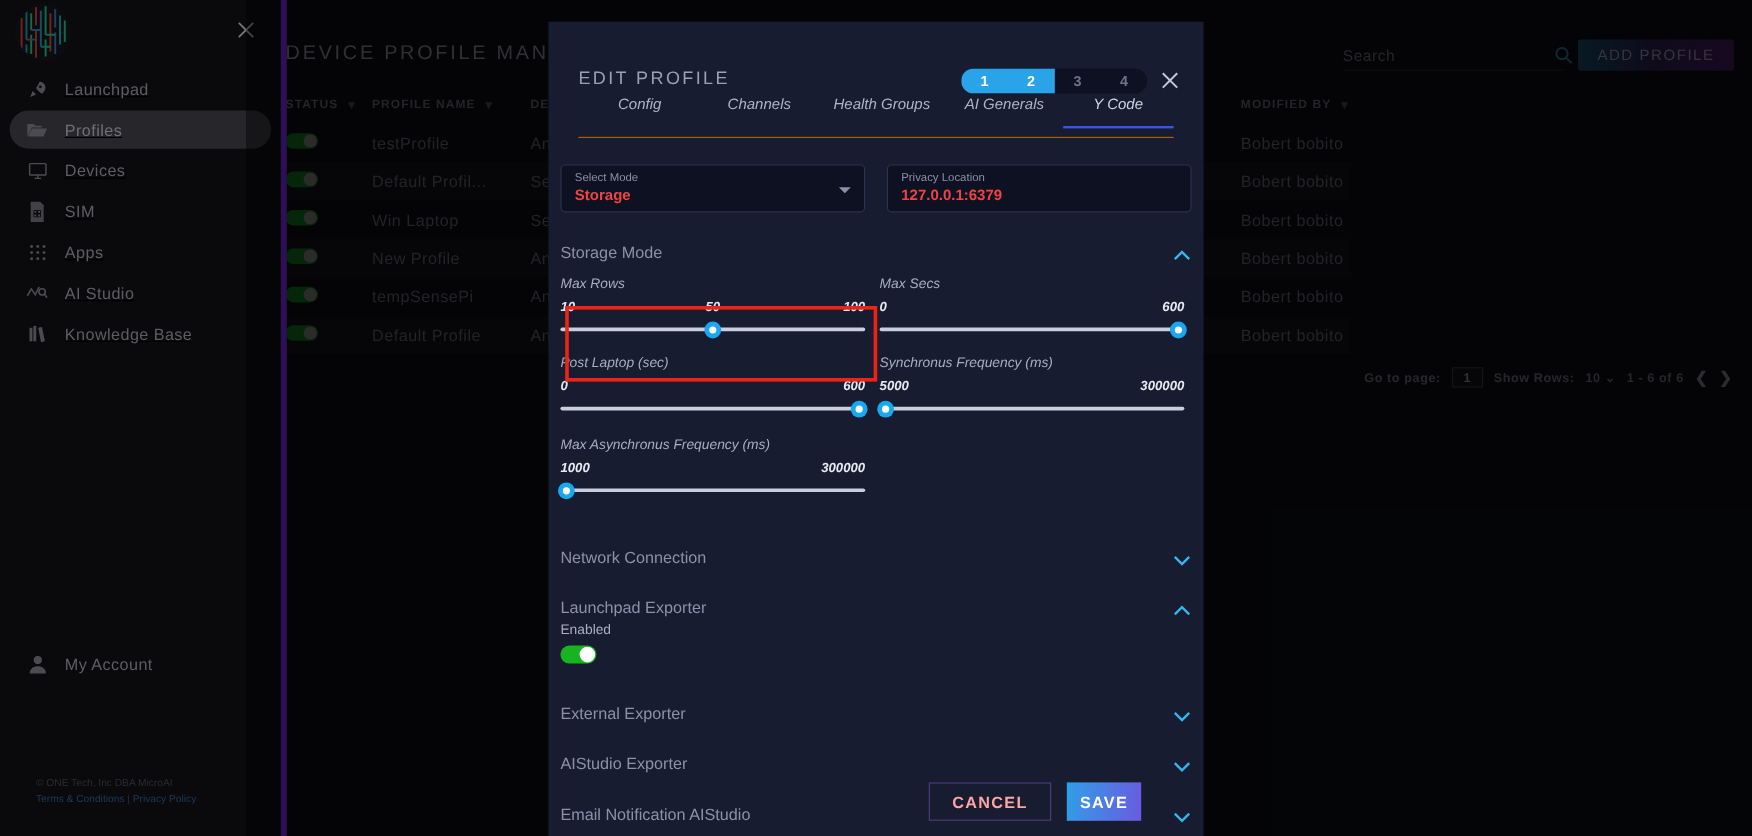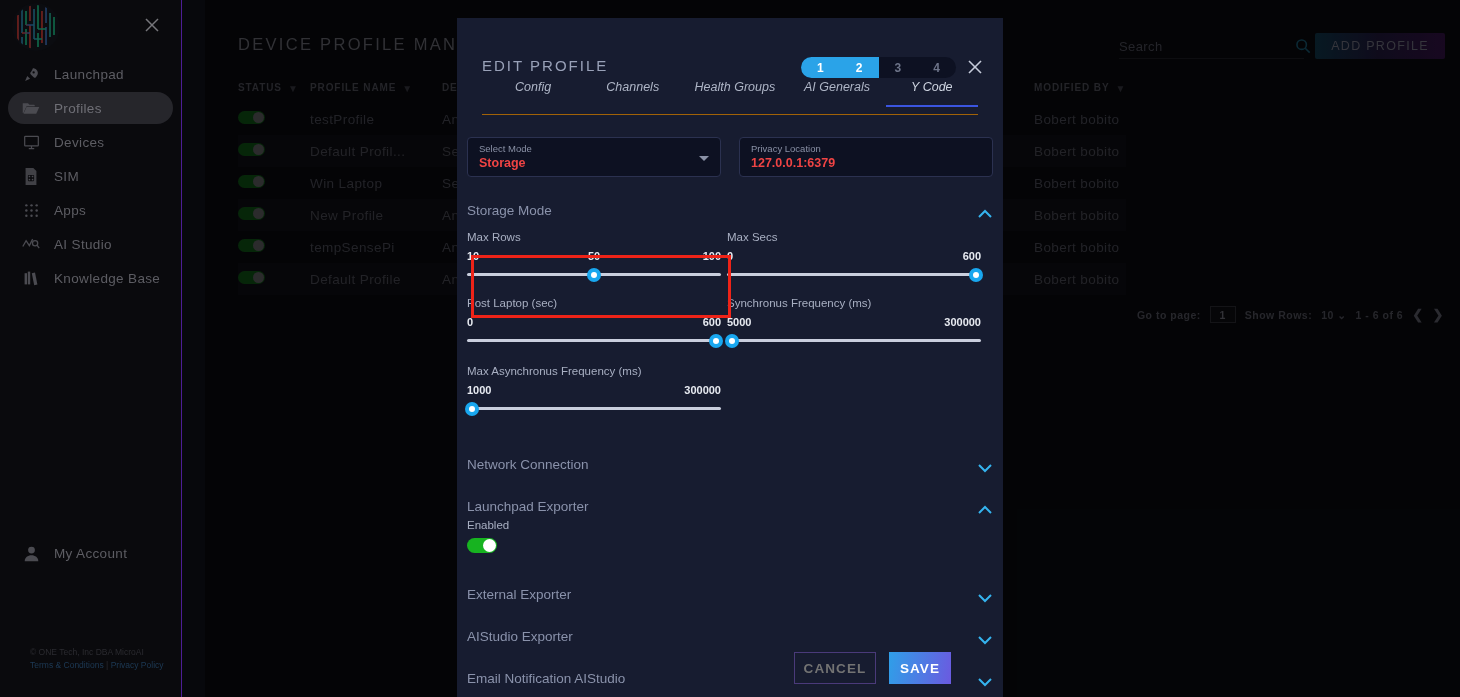--- a/index.html
+++ b/index.html
@@ -6,24 +6,25 @@
   html, body {
     width: 1460px; height: 697px;
     background: #000000;
     font-family: "Liberation Sans", sans-serif;
     overflow: hidden;
   }
   #app { position: relative; width: 1460px; height: 697px; background: #07080c; }
 
   
   .sidebar {
-    position: absolute; left: 0; top: 0; width: 182px; height: 697px;
+    position: absolute; left: 0; top: 0; width: 239px; height: 697px;
     background: #0a0a0d;
-    border-right: 1px solid #4c1d95;
+    border-right: 5px solid #4c1d95;
     z-index: 5;
+    text-decoration: underline;
   }
   .sb-logo-row { position: relative; height: 52px; }
   .sb-logo {
     position: absolute; left: 12px; top: 3px;
     width: 48px; height: 48px; border-radius: 50%;
     overflow: hidden;
     background: #0b0c10;
   }
   .sb-logo svg { display: block; }
   .sb-close {
@@ -193,21 +194,21 @@
     border-right: 5px solid transparent; border-top: 5px solid #8a91a6;
   }
 
   .acc-head {
     display: flex; align-items: center; justify-content: space-between;
     height: 34px; margin-top: 16px; cursor: pointer;
   }
   .acc-title { font-size: 13.5px; color: #8a92ab; }
   .chev { width: 16px; height: 10px; color: #35b4ef; }
 
-  .slider-grid { display: flex; flex-wrap: wrap; gap: 0 6px; }
+  .slider-grid { display: flex; flex-wrap: wrap; gap: 0 12px; font-style: italic; }
   .slider-cell { width: calc(50% - 9px); padding-top: 4px; }
   .sl-label { font-size: 11.5px; color: #a8afc2; }
   .sl-minmax {
     display: flex; justify-content: space-between;
     font-size: 11px; color: #e7eaf1; font-weight: bold;
     margin-top: 7px;
   }
   .sl-mid {
     position: absolute; left: 50%; transform: translateX(-50%);
     font-size: 11px; color: #e7eaf1; font-weight: bold;
@@ -244,22 +245,22 @@
     content: ""; position: absolute; right: 1px; top: 1px;
     width: 13px; height: 13px; border-radius: 50%; background: #ffffff;
   }
 
   .m-foot {
     position: absolute; left: 0; right: 0; bottom: 0; height: 58px;
     display: flex; align-items: center; justify-content: flex-end;
     gap: 13px; padding-right: 52px;
   }
   .btn-cancel {
-    width: 82px; height: 32px; background: transparent;
-    border: 1px solid #4a3a7a; color: #737373;
+    width: 102px; height: 32px; background: transparent;
+    border: 1px solid #4a3a7a; color: #fca5a5;
     font-size: 13.5px; letter-spacing: 1.1px; font-weight: bold;
     font-family: "Liberation Sans", sans-serif; cursor: pointer;
   }
   .btn-save {
     width: 62px; height: 32px; border: 0;
     background: linear-gradient(100deg, #2f9fe8 0%, #6b5ae0 100%);
     color: #ffffff; font-size: 13.5px; letter-spacing: 1.1px; font-weight: bold;
     font-family: "Liberation Sans", sans-serif; cursor: pointer;
   }
 </style>

